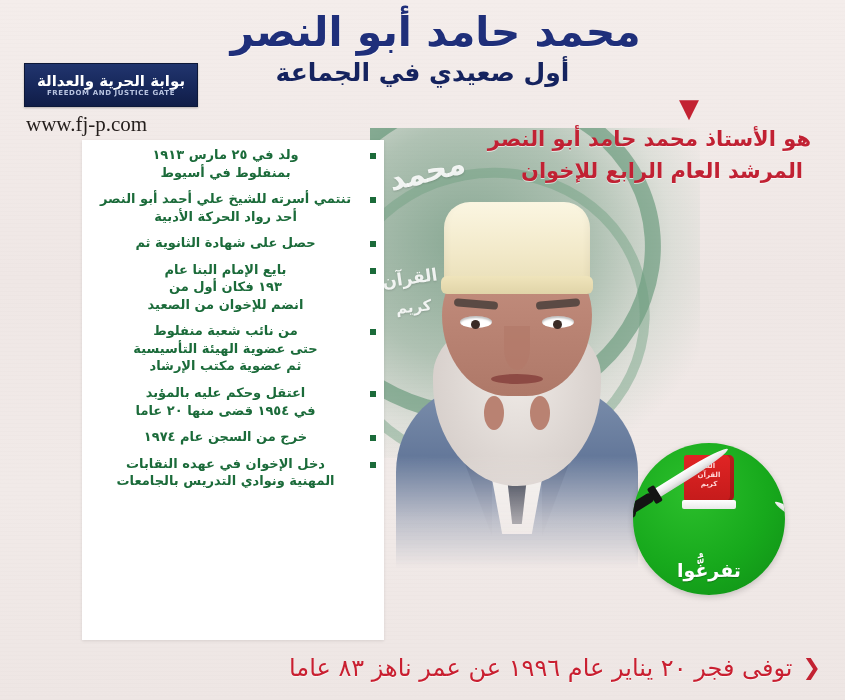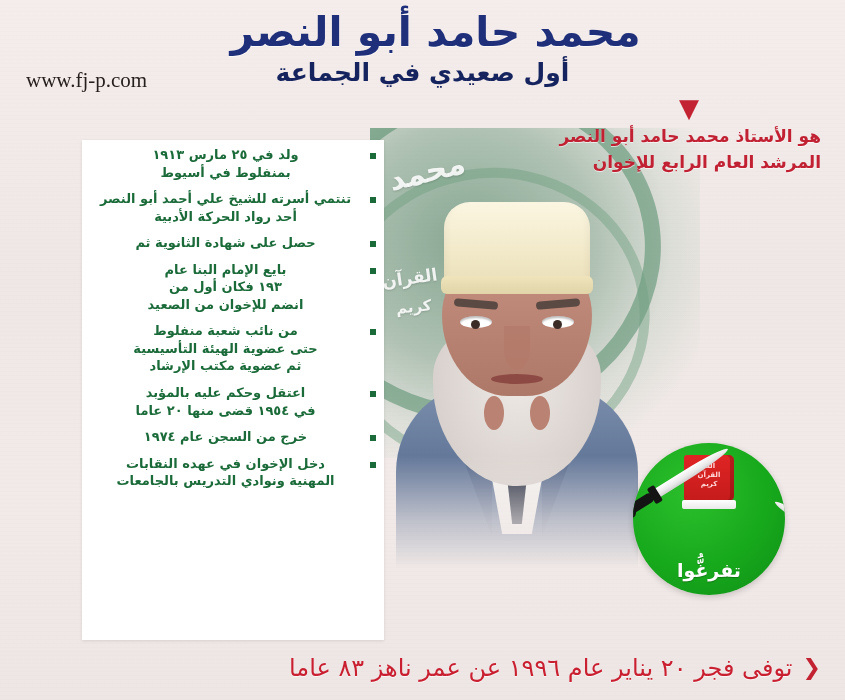--- a/index.html
+++ b/index.html
@@ -65,23 +65,23 @@
     font-size:21px;color:#241e1c;direction:ltr;
   }
 
   
   .chev-top{
     position:absolute;left:699px;top:95px;
     width:0;height:0;color:#c32232;font-size:26px;line-height:1;
   }
   .chev-top span{display:block;transform:translate(-50%,0);}
   .red-note{
-    position:absolute;right:24px;top:124px;width:290px;
-    text-align:right;direction:rtl;color:#c12133;
-    font-size:17px;font-weight:bold;line-height:1.5;
+    position:absolute;right:34px;top:124px;width:290px;
+    text-align:left;direction:rtl;color:#c12133;
+    font-size:21px;font-weight:bold;line-height:1.5;
     text-shadow:0 1px 0 rgba(255,255,255,.6);
   }
   .red-note div{white-space:nowrap;}
 
   
   .calli{
     position:absolute;left:370px;top:128px;width:330px;height:330px;
     overflow:hidden;
   }
   .calli .band{
@@ -298,20 +298,24 @@
 </head>
 <body>
 
 <div id="stage">
   <div class="grain"></div>
 
   <div class="title-main">محمد حامد أبو النصر</div>
   <div class="title-sub">أول صعيدي في الجماعة</div>
 
   <div class="logo-wrap">
+    <div class="logo-box">
+      <div class="logo-ar">بوابة الحرية والعدالة</div>
+      <div class="logo-en">FREEDOM AND JUSTICE GATE</div>
+    </div>
     <div class="logo-url">www.fj-p.com</div>
   </div>
 
   <div class="calli">
     <div class="calli-fill"></div>
     <div class="band b1"></div>
     <div class="band b2"></div>
     <div class="calli-word cw1">محمد</div>
     <div class="calli-word cw2">القرآن</div>
     <div class="calli-word cw3">كريم</div>

